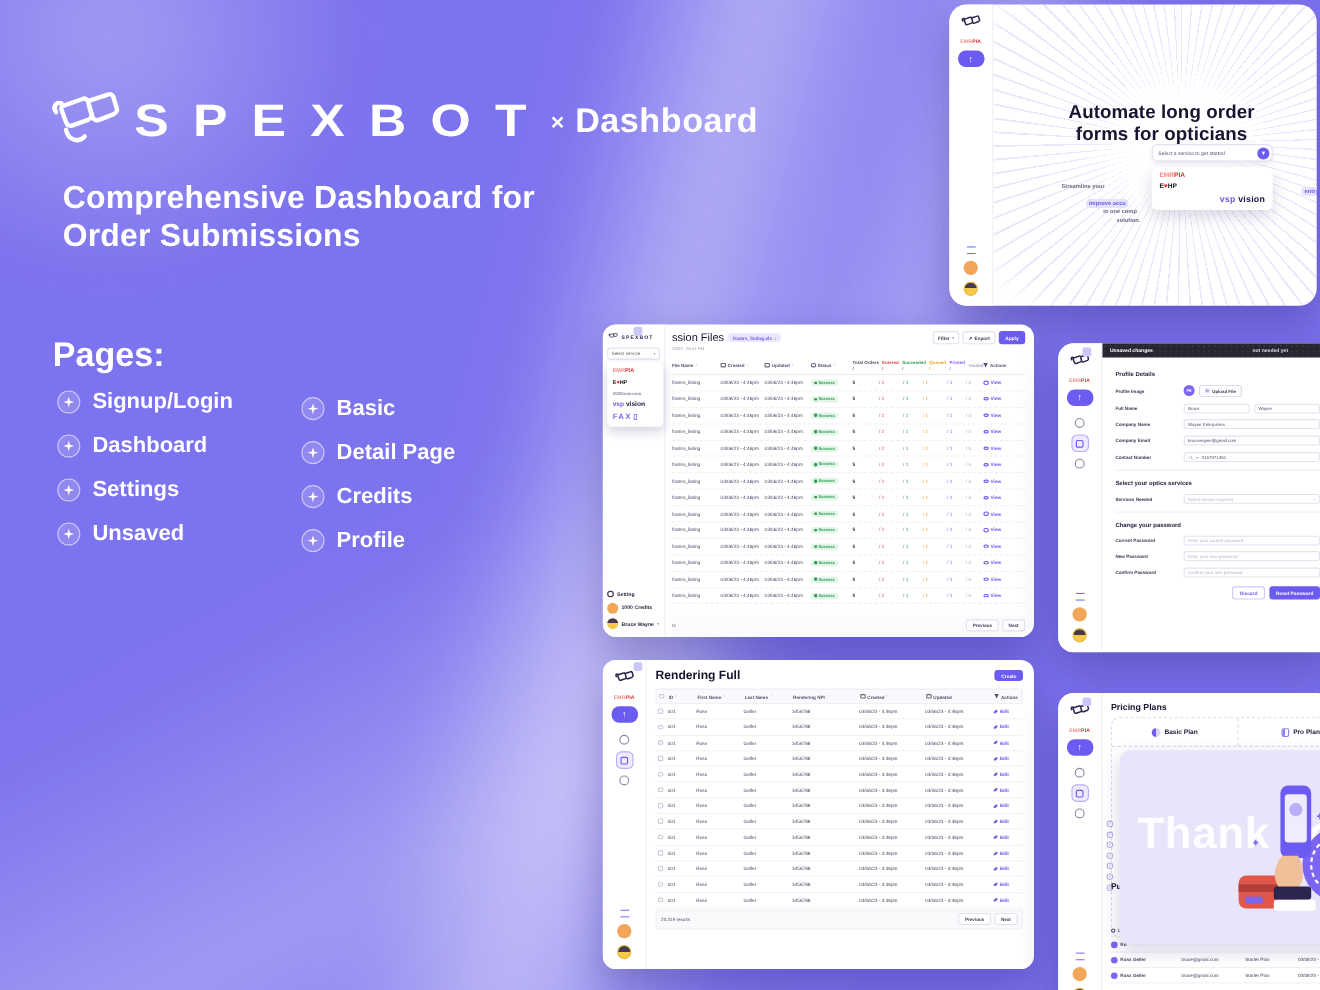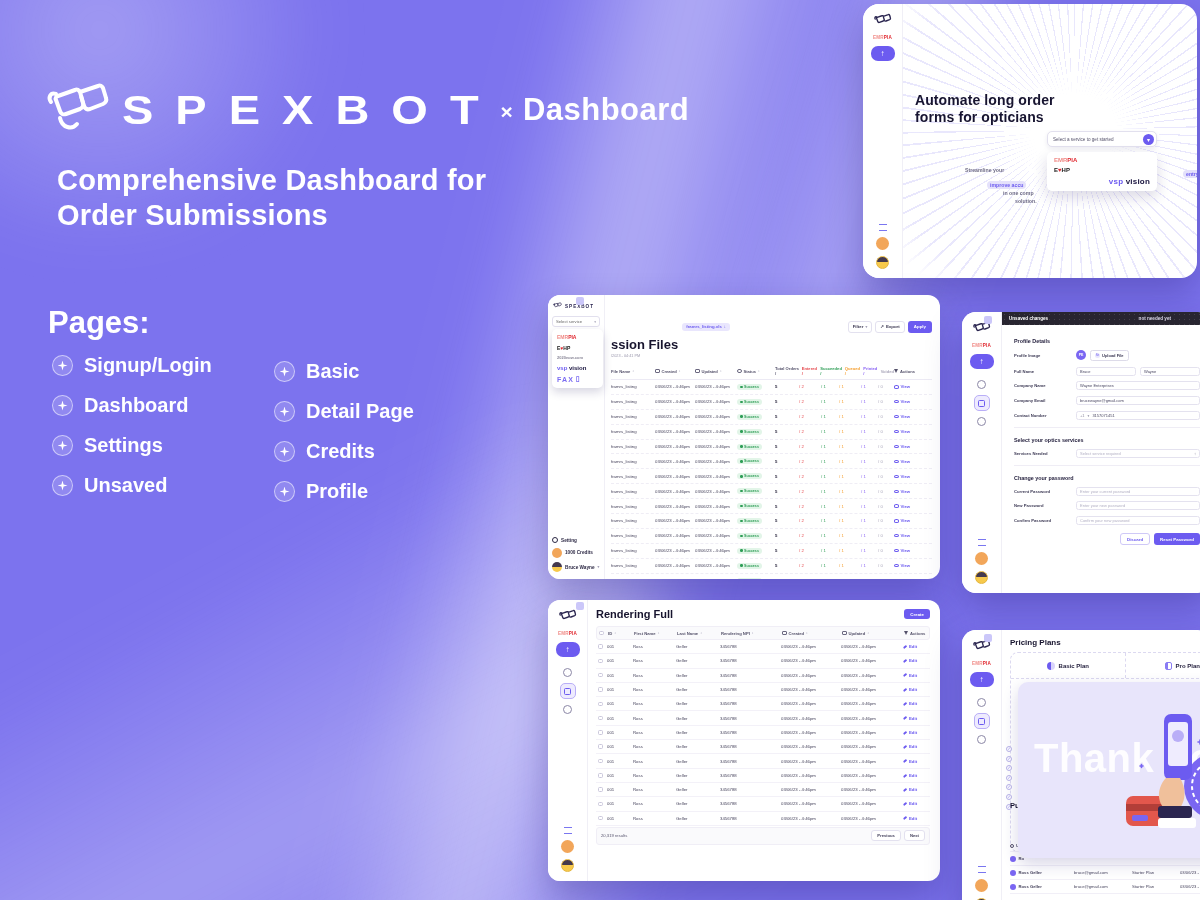--- a/index.html
+++ b/index.html
@@ -55,21 +55,21 @@
   .ic-sliders{width:8px;height:7px;border-top:1.6px solid #7a76f0;border-bottom:1.6px solid #7a76f0;}
   .credits-dot{width:13px;height:13px;border-radius:50%;background:#f2a65a;}
   .bat-avatar{width:13px;height:13px;border-radius:50%;background:linear-gradient(180deg,#44394e 46%,#f7c94b 46%);border:1px solid #e3b53e;}
 
   
   .hero-content{flex:1;position:relative;}
   .burst{position:absolute;inset:0;
     background:repeating-conic-gradient(from 0deg at 58% 46%,rgba(124,114,240,.17) 0deg .6deg,transparent .6deg 4.2deg);
     -webkit-mask:radial-gradient(ellipse at 58% 46%,transparent 0 17%,#000 33% 80%,transparent 95%);
     mask:radial-gradient(ellipse at 58% 46%,transparent 0 17%,#000 33% 80%,transparent 95%);}
-  .hero-title{position:absolute;left:12px;right:0;top:88px;font-size:14px;font-weight:800;color:#171430;line-height:1.2;letter-spacing:.1px;}
+  .hero-title{position:absolute;left:12px;right:0;top:88px;text-align:center;font-size:17px;font-weight:800;color:#171430;line-height:1.2;letter-spacing:.1px;}
   .frag{position:absolute;font-size:5.2px;color:#6d6a85;font-weight:600;}
   .frag-pill{background:#e4e1fb;color:#6c5bf0;border-radius:4px;padding:1px 3px;}
   .hero-select{position:absolute;left:144px;top:127px;width:110px;height:16px;background:#fff;border:1px solid #e2e0ee;border-radius:5px;display:flex;align-items:center;padding:0 2px 0 5px;font-size:4.6px;color:#55526b;box-shadow:0 2px 5px rgba(30,20,90,.08);}
   .sel-circle{margin-left:auto;width:11px;height:11px;border-radius:50%;background:#6c5bf0;color:#fff;font-size:6px;display:flex;align-items:center;justify-content:center;}
   .hero-panel{position:absolute;left:144px;top:148px;width:110px;background:#fff;border-radius:5px;box-shadow:0 6px 14px rgba(30,20,90,.16);padding:5px 7px;display:flex;flex-direction:column;gap:4px;z-index:3;}
   .l-empia{font-size:6px;font-weight:800;color:#e0262e;}
   .l-empia .lt{color:#f08a86;}
   .l-evhp{font-size:6px;font-weight:800;color:#141414;}
   .l-evhp .heart{color:#e0262e;}
   .l-vsp{font-size:8px;font-weight:800;color:#17123d;letter-spacing:.2px;text-align:right;}
@@ -91,21 +91,21 @@
   .p-vsp b{color:#6c5bf0;}
   .p-fax{font-size:7px;font-weight:700;color:#7b6cf2;letter-spacing:1.2px;display:flex;align-items:center;gap:1.5px;}
   .sb2-bottom{margin-top:auto;display:flex;flex-direction:column;gap:4.5px;}
   .sb2-item{display:flex;align-items:center;gap:3px;font-size:4.7px;font-weight:700;color:#2c2844;}
   .sb2-credit-dot{width:10px;height:10px;border-radius:50%;background:#f2a65a;flex:0 0 auto;}
   .sb2-bat{width:10px;height:10px;border-radius:50%;background:linear-gradient(180deg,#44394e 46%,#f7c94b 46%);flex:0 0 auto;}
   .ic-gear-s{width:6px;height:6px;border:1.4px solid #2c2844;border-radius:50%;flex:0 0 auto;}
 
   .c2{flex:1;position:relative;padding:6px 8px 0 6px;display:flex;flex-direction:column;min-width:0;}
   .c2-head{display:flex;align-items:center;gap:4px;}
-  .c2-title{font-size:13px;font-weight:700;color:#17142e;white-space:nowrap;margin-top:36px;}
+  .c2-title{font-size:10px;font-weight:400;color:#17142e;white-space:nowrap;}
   .file-pill{background:#e9e6fd;color:#6c5bf0;font-size:4.3px;font-weight:700;padding:1.5px 4px;border-radius:3px;display:flex;gap:2px;align-items:center;}
   .c2-actions{margin-left:auto;display:flex;gap:3px;}
   .btn-ghost{border:1px solid #e3e1ef;background:#fff;color:#3a3750;font-size:4.4px;font-weight:700;padding:2.5px 4px;border-radius:3px;display:flex;align-items:center;gap:2px;}
   .btn-primary{background:#6c5bf0;color:#fff;font-size:4.4px;font-weight:700;padding:2.5px 6px;border-radius:3px;border:none;display:flex;align-items:center;}
   .c2-sub{font-size:3.8px;color:#9b98ad;margin-top:2px;}
   .thead2{display:grid;grid-template-columns:44px 40px 42px 38px 119px 1fr;align-items:center;font-size:4.1px;font-weight:700;color:#55526b;padding:4px 0 3px;border-bottom:1px solid #eceaf4;margin-top:4px;}
   .hcell{display:flex;align-items:center;gap:2px;}
   .ol-red{color:#e5484d;} .ol-grn{color:#2f9e57;} .ol-org{color:#f59e2d;} .ol-pur{color:#8a63f4;} .ol-gry{color:#a9a6ba;}
   .srow{display:grid;grid-template-columns:44px 40px 42px 38px 24px 22px 18px 22px 17px 16px 1fr;align-items:center;font-size:4.3px;color:#46435c;border-bottom:1px dashed #efedf5;height:14.9px;}
   .badge{display:inline-flex;align-items:center;gap:1.5px;background:#e2f5e8;color:#2f9e57;font-size:3.7px;font-weight:700;padding:1px 3px;border-radius:4px;width:max-content;}

